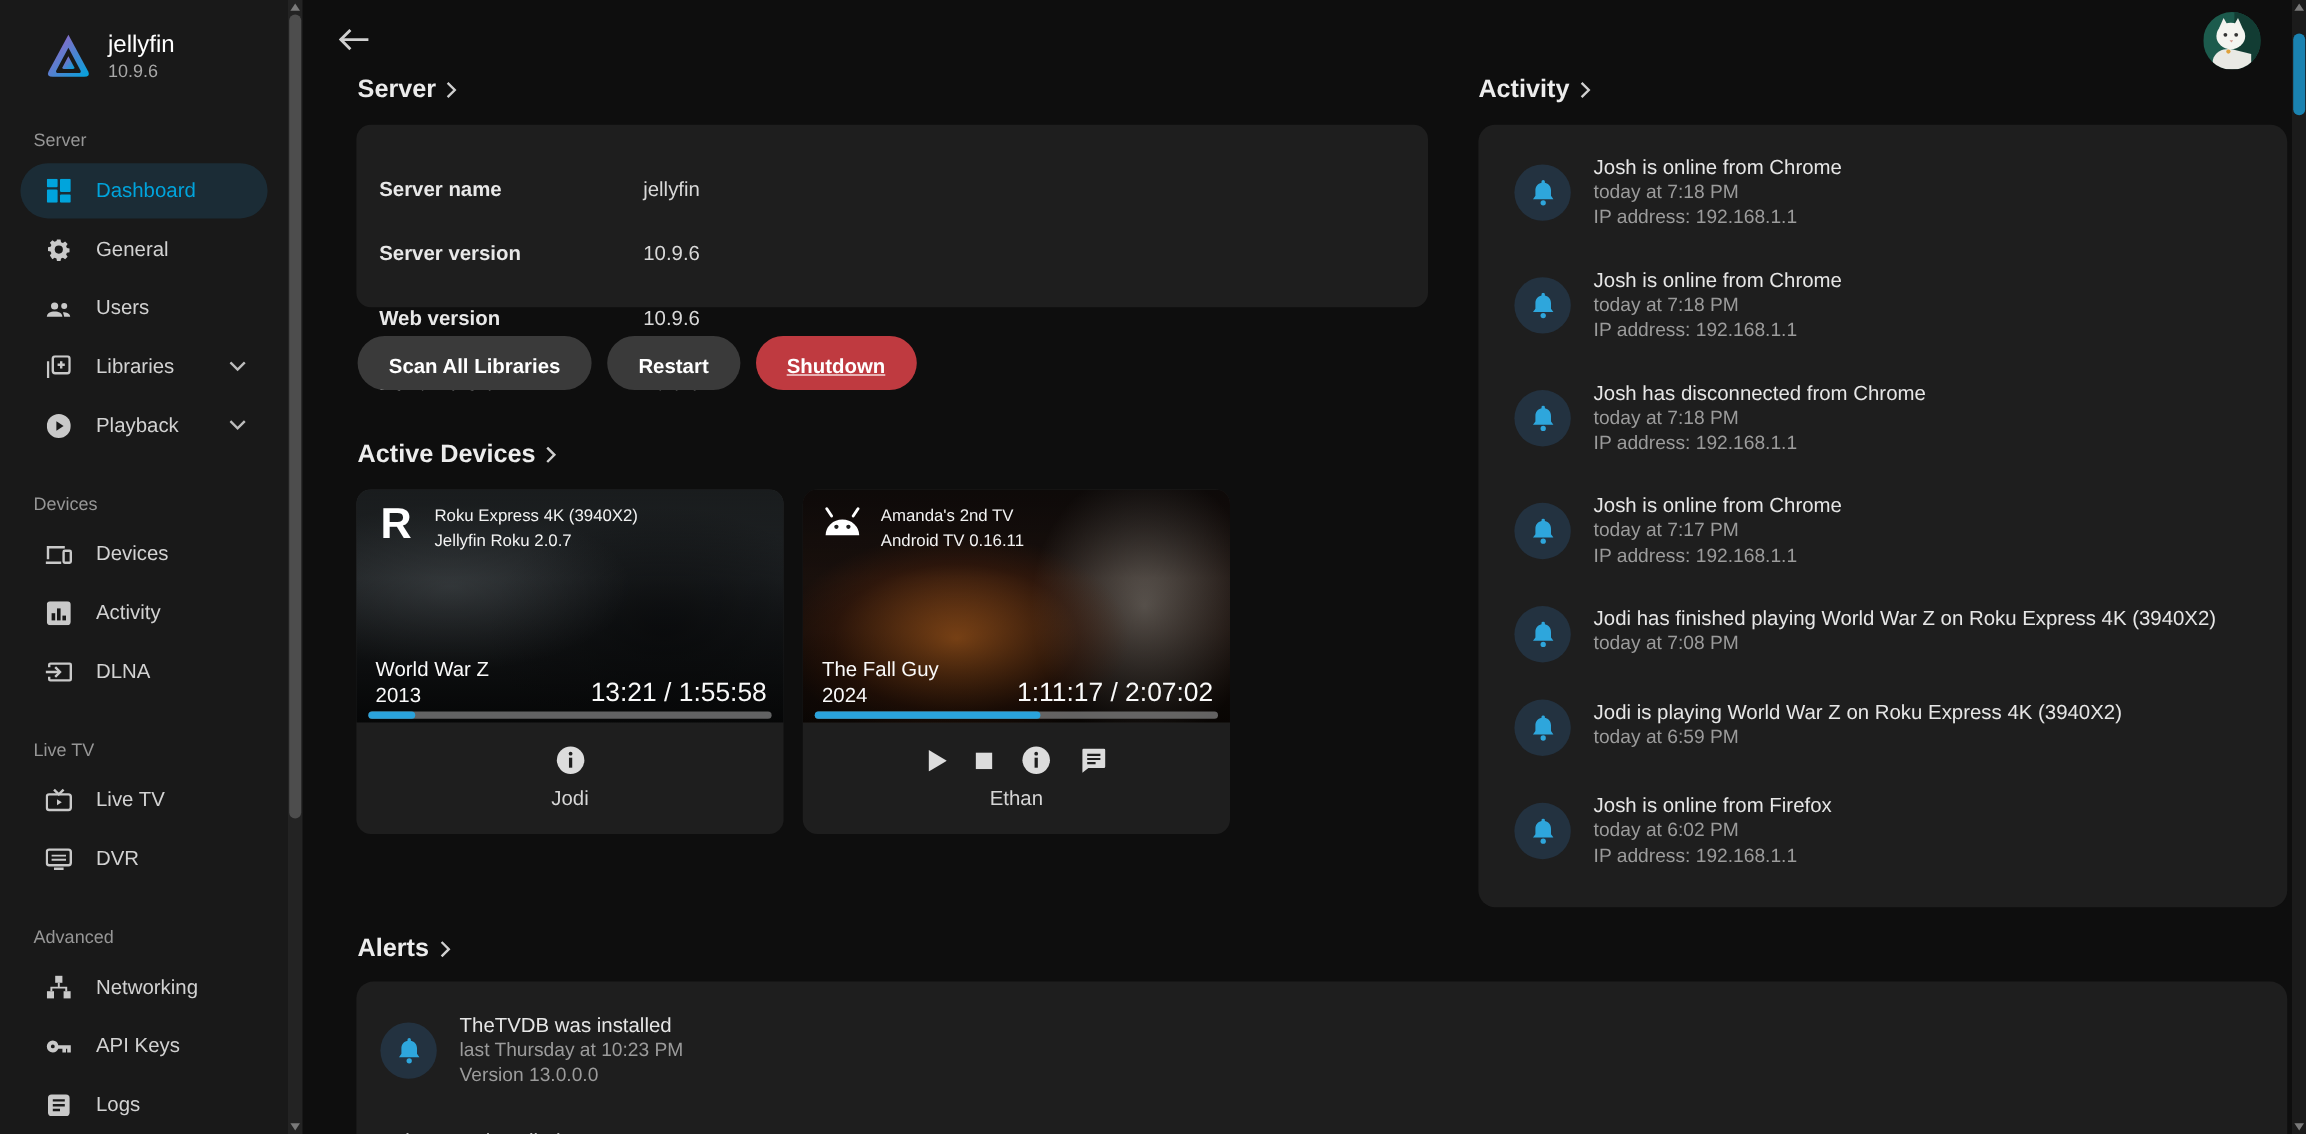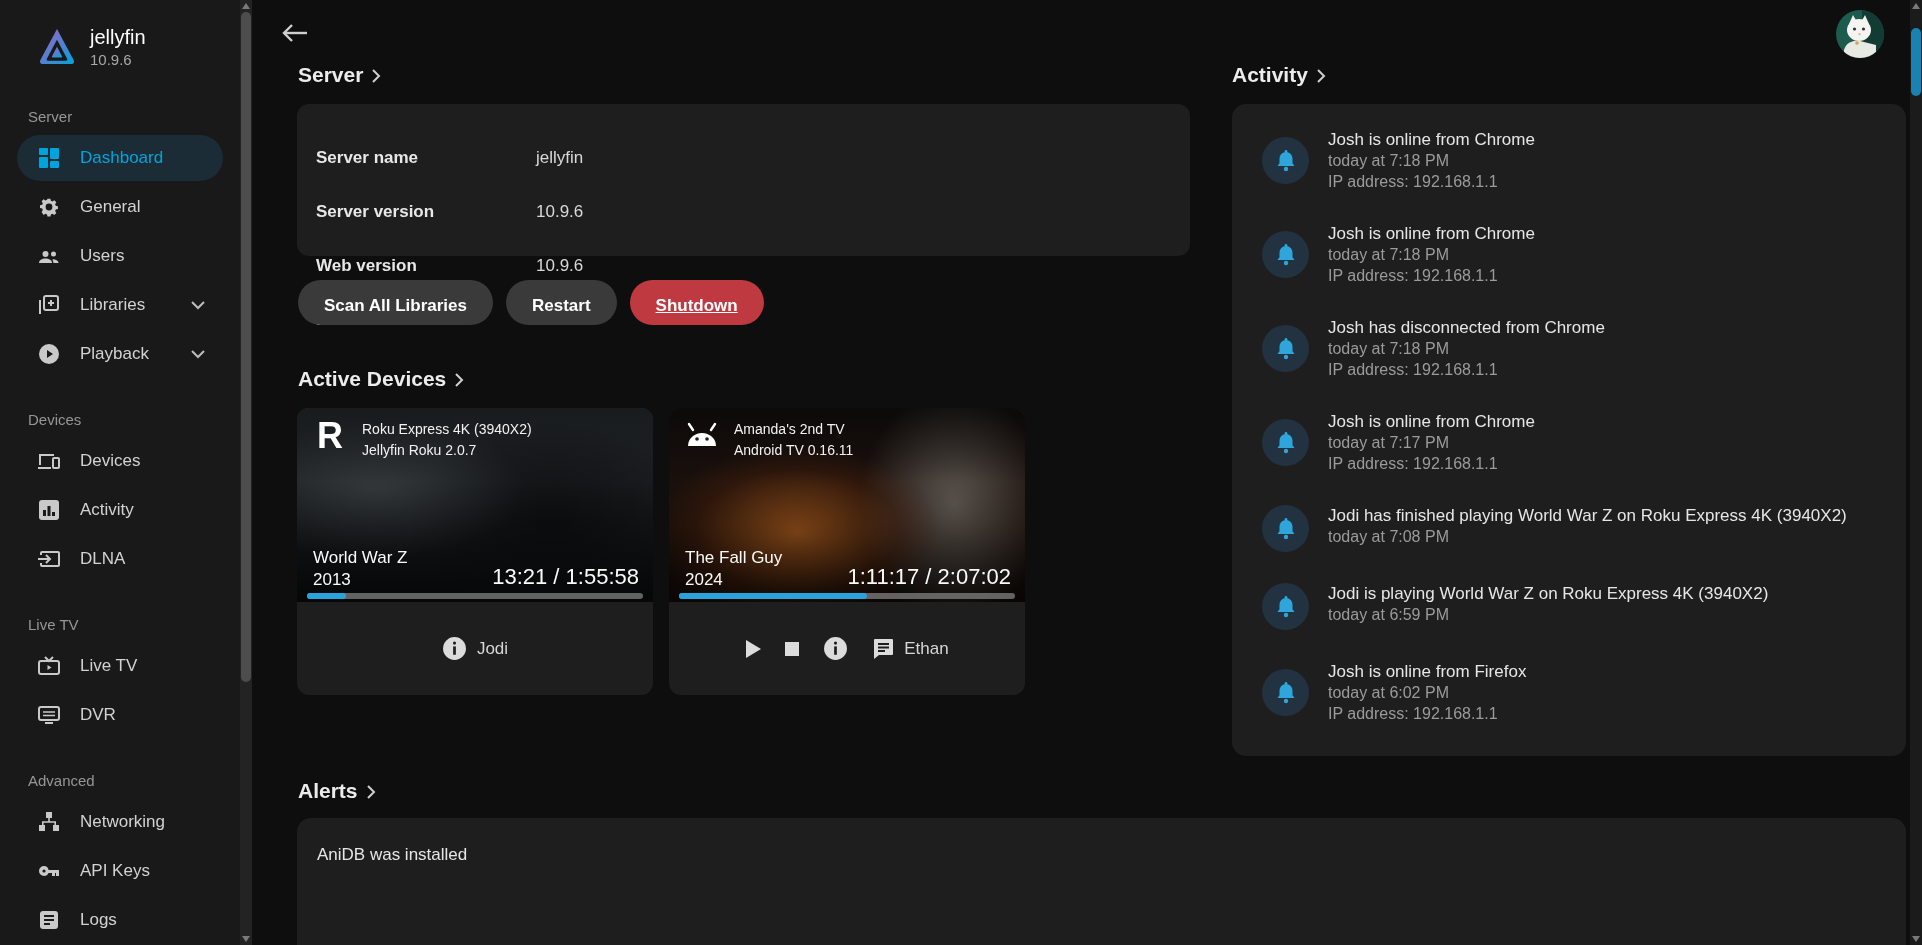--- a/index.html
+++ b/index.html
@@ -64,21 +64,21 @@
       linear-gradient(180deg,#1c1412 0%,#271710 60%,#130c08 100%); }
   .media-shade { position:absolute; inset:0; background:linear-gradient(180deg, rgba(0,0,0,.52) 0%, rgba(0,0,0,.28) 38%, rgba(0,0,0,.58) 100%); }
   .media-head { position:absolute; left:0; top:0; right:0; display:flex; gap:13px; padding:11px 14px; align-items:flex-start; }
   .brand-badge { color:#ffffff; font-weight:bold; font-size:36px; line-height:34px; width:38px; text-align:center; flex:0 0 38px; }
   .device-lines { font-size:14px; line-height:21px; color:#f2f2f2; }
   .media-title { position:absolute; left:16px; bottom:34px; font-size:17px; color:#fafafa; }
   .media-year  { position:absolute; left:16px; bottom:12px; font-size:17px; color:#fafafa; }
   .media-time  { position:absolute; right:14px; bottom:12px; font-size:22px; color:#fafafa; }
   .progress-track { position:absolute; left:10px; right:10px; bottom:3px; height:6px; border-radius:3px; background:rgba(130,130,130,.75); }
   .progress-fill { height:6px; border-radius:3px; background:#2aa3dc; }
-  .card-footer { height:93px; display:flex; align-items:center; justify-content:center; gap:10px; }
+  .card-footer { height:93px; display:flex; flex-direction:column; align-items:center; justify-content:center; gap:10px; }
   .ctrl-row { display:flex; align-items:center; gap:24px; }
   .ctrl { display:flex; align-items:center; justify-content:center; color:#d9d9d9; cursor:pointer; background:none; border:none; padding:0; }
   .footer-user { font-size:17px; color:#d6d6d6; }
   
   .activity-panel { position:absolute; left:1232px; top:104px; width:674px; border-radius:14px; background:#1e1e1e; padding:25px 30px 8px 30px; }
   .feed-item { display:flex; gap:19px; margin-bottom:31px; }
   .feed-item:last-child { margin-bottom:24px; }
   .bell-circle { flex:0 0 47px; width:47px; height:47px; border-radius:50%; background:#233240; display:flex; align-items:center; justify-content:center; align-self:center; }
   .feed-title { font-size:17px; color:#e6e6e6; line-height:21px; }
   .feed-sub { font-size:16px; color:#9b9b9b; line-height:21px; }
@@ -541,20 +541,33 @@
   <div class="sec-heading" style="left:298px; top:778px;">
     <span>Alerts</span>
     <span class="chevR">
       <svg width="9" height="14" viewBox="0 0 9 14" fill="none" stroke="currentColor" stroke-width="2">
           <path d="M1 1l6 6-6 6"></path>
         </svg>
     </span>
   </div>
 
   <div class="alerts-panel">
+    <div class="feed-item">
+      <span class="bell-circle">
+        <svg width="20" height="22" viewBox="0 0 20 22" fill="#2ea6dc">
+            <path d="M10 0c.8 0 1.4.6 1.4 1.4v.8C14.6 2.9 16.5 5.4 16.5 8.6v4.6l2 2.8H1.5l2-2.8V8.6c0-3.2 1.9-5.7 5.1-6.4v-.8C8.6.6 9.2 0 10 0z"></path>
+            <circle cx="10" cy="19" r="2.2"></circle>
+          </svg>
+      </span>
+      <span>
+        <div class="feed-title">TheTVDB was installed</div>
+        <div class="feed-sub">last Thursday at 10:23 PM</div>
+        <div class="feed-sub">Version 13.0.0.0</div>
+      </span>
+    </div>
     <div class="alert-partial">
 
       <span>
         <div class="feed-title">AniDB was installed</div>
       </span>
     </div>
   </div>
 
   <div class="page-scroll">
     <div class="arrow-up"></div>

